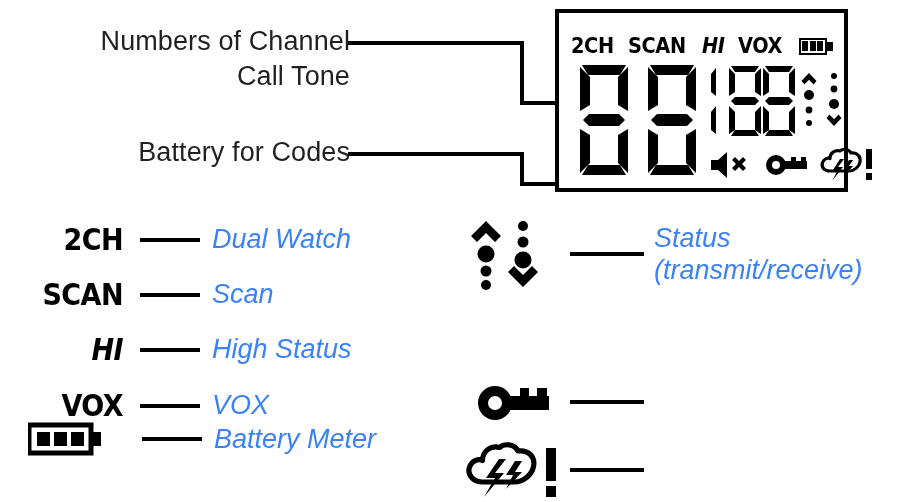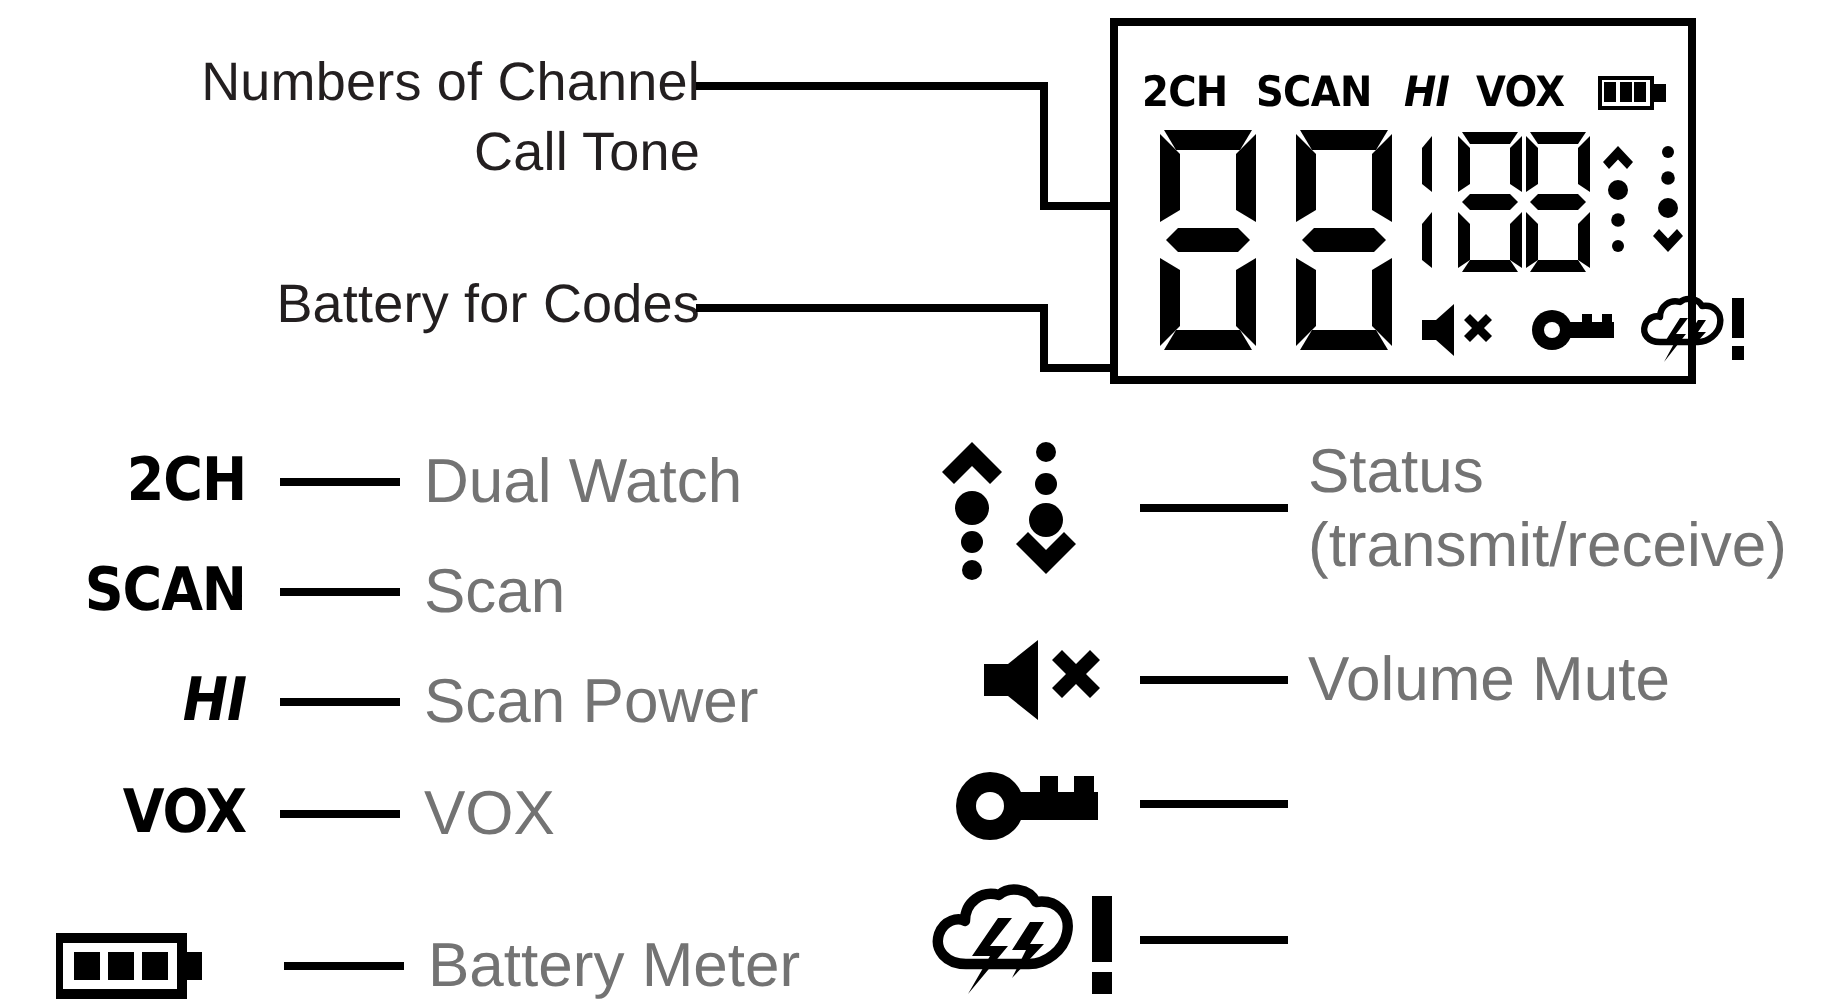--- a/index.html
+++ b/index.html
@@ -82,21 +82,21 @@
   .legend-glyph{
     font-weight:bold;color:#000;
     font-family:"DejaVu Sans", sans-serif;
     font-size:30px;letter-spacing:-0.6px;
     text-align:right;
     transform:scaleX(0.9);
   }
   .legend-glyph.italic{font-style:italic;}
   .legend-dash{height:4px;background:#000;}
   .legend-label{
-    font-size:31px;color:#737373;line-height:1.2;white-space:pre-line;
+    font-size:27px;color:#3b82f6;line-height:1.2;white-space:pre-line;font-style:italic;
   }
 </style>
 </head>
 <body>
 
 <div id="stage">
 
   <div class="abs callout" style="left:20px;top:24px;width:330px;">Numbers of Channel
 Call Tone</div>
 
@@ -245,30 +245,30 @@
 
   <div class="legend-row" style="left:28px;top:277px;width:360px;">
     <span class="legend-glyph" style="width:100px;">SCAN</span>
     <span class="legend-dash" style="width:60px;margin:0 12px 0 12px;"></span>
     <span class="legend-label">Scan</span>
   </div>
 
   <div class="legend-row" style="left:28px;top:332px;width:360px;">
     <span class="legend-glyph italic" style="width:100px;">HI</span>
     <span class="legend-dash" style="width:60px;margin:0 12px 0 12px;"></span>
-    <span class="legend-label">Scan Power</span>
+    <span class="legend-label">High Status</span>
   </div>
 
   <div class="legend-row" style="left:28px;top:388px;width:360px;">
     <span class="legend-glyph" style="width:100px;">VOX</span>
     <span class="legend-dash" style="width:60px;margin:0 12px 0 12px;"></span>
     <span class="legend-label">VOX</span>
   </div>
 
-  <div class="legend-row" style="left:28px;top:464px;width:400px;">
+  <div class="legend-row" style="left:28px;top:422px;width:400px;">
     <span style="width:100px;display:flex;justify-content:flex-start;align-items:center;">
       <svg width="78" height="34" viewBox="0 0 78 34">
         <g fill="#000">
           <rect x="1" y="3" width="62" height="28" fill="none" stroke="#000" stroke-width="5"></rect>
           <rect x="9" y="10" width="13" height="14"></rect>
           <rect x="26" y="10" width="13" height="14"></rect>
           <rect x="43" y="10" width="13" height="14"></rect>
           <rect x="63" y="10" width="10" height="14"></rect>
         </g>
       </svg>
@@ -290,32 +290,20 @@
           <circle cx="55" cy="44" r="8.5"></circle>
           <path d="M40,56 L55,71 L70,56 L64,50 L55,59 L46,50 Z"></path>
         </g>
       </svg>
     </span>
     <span class="legend-dash" style="width:74px;margin:0 10px 0 2px;"></span>
     <span class="legend-label">Status
 (transmit/receive)</span>
   </div>
 
-  <div class="legend-row" style="left:468px;top:318px;width:450px;">
-    <span style="width:100px;display:flex;align-items:center;padding-left:22px;box-sizing:border-box;">
-      <svg width="72" height="44" viewBox="0 0 72 44">
-        <g fill="#000">
-          <path d="M2,14 L14,14 L29,2 L29,42 L14,30 L2,30 Z"></path>
-          <path d="M36,12 L41,7 L48,14 L55,7 L60,12 L53,19 L60,26 L55,31 L48,24 L41,31 L36,26 L43,19 Z"></path>
-        </g>
-      </svg>
-    </span>
-    <span class="legend-dash" style="width:74px;margin:0 10px 0 2px;"></span>
-    <span class="legend-label">Volume Mute</span>
-  </div>
 
   <div class="legend-row" style="left:468px;top:382px;width:450px;">
     <span style="width:100px;display:flex;align-items:center;padding-left:8px;box-sizing:border-box;">
       <svg width="80" height="40" viewBox="0 0 80 40">
         <g fill="#000">
           <circle cx="19" cy="21" r="17"></circle>
           <circle cx="19" cy="21" r="7" fill="#fff"></circle>
           <rect x="31" y="14" width="42" height="14"></rect>
           <rect x="44" y="6" width="9" height="9"></rect>
           <rect x="61" y="6" width="10" height="9"></rect>

